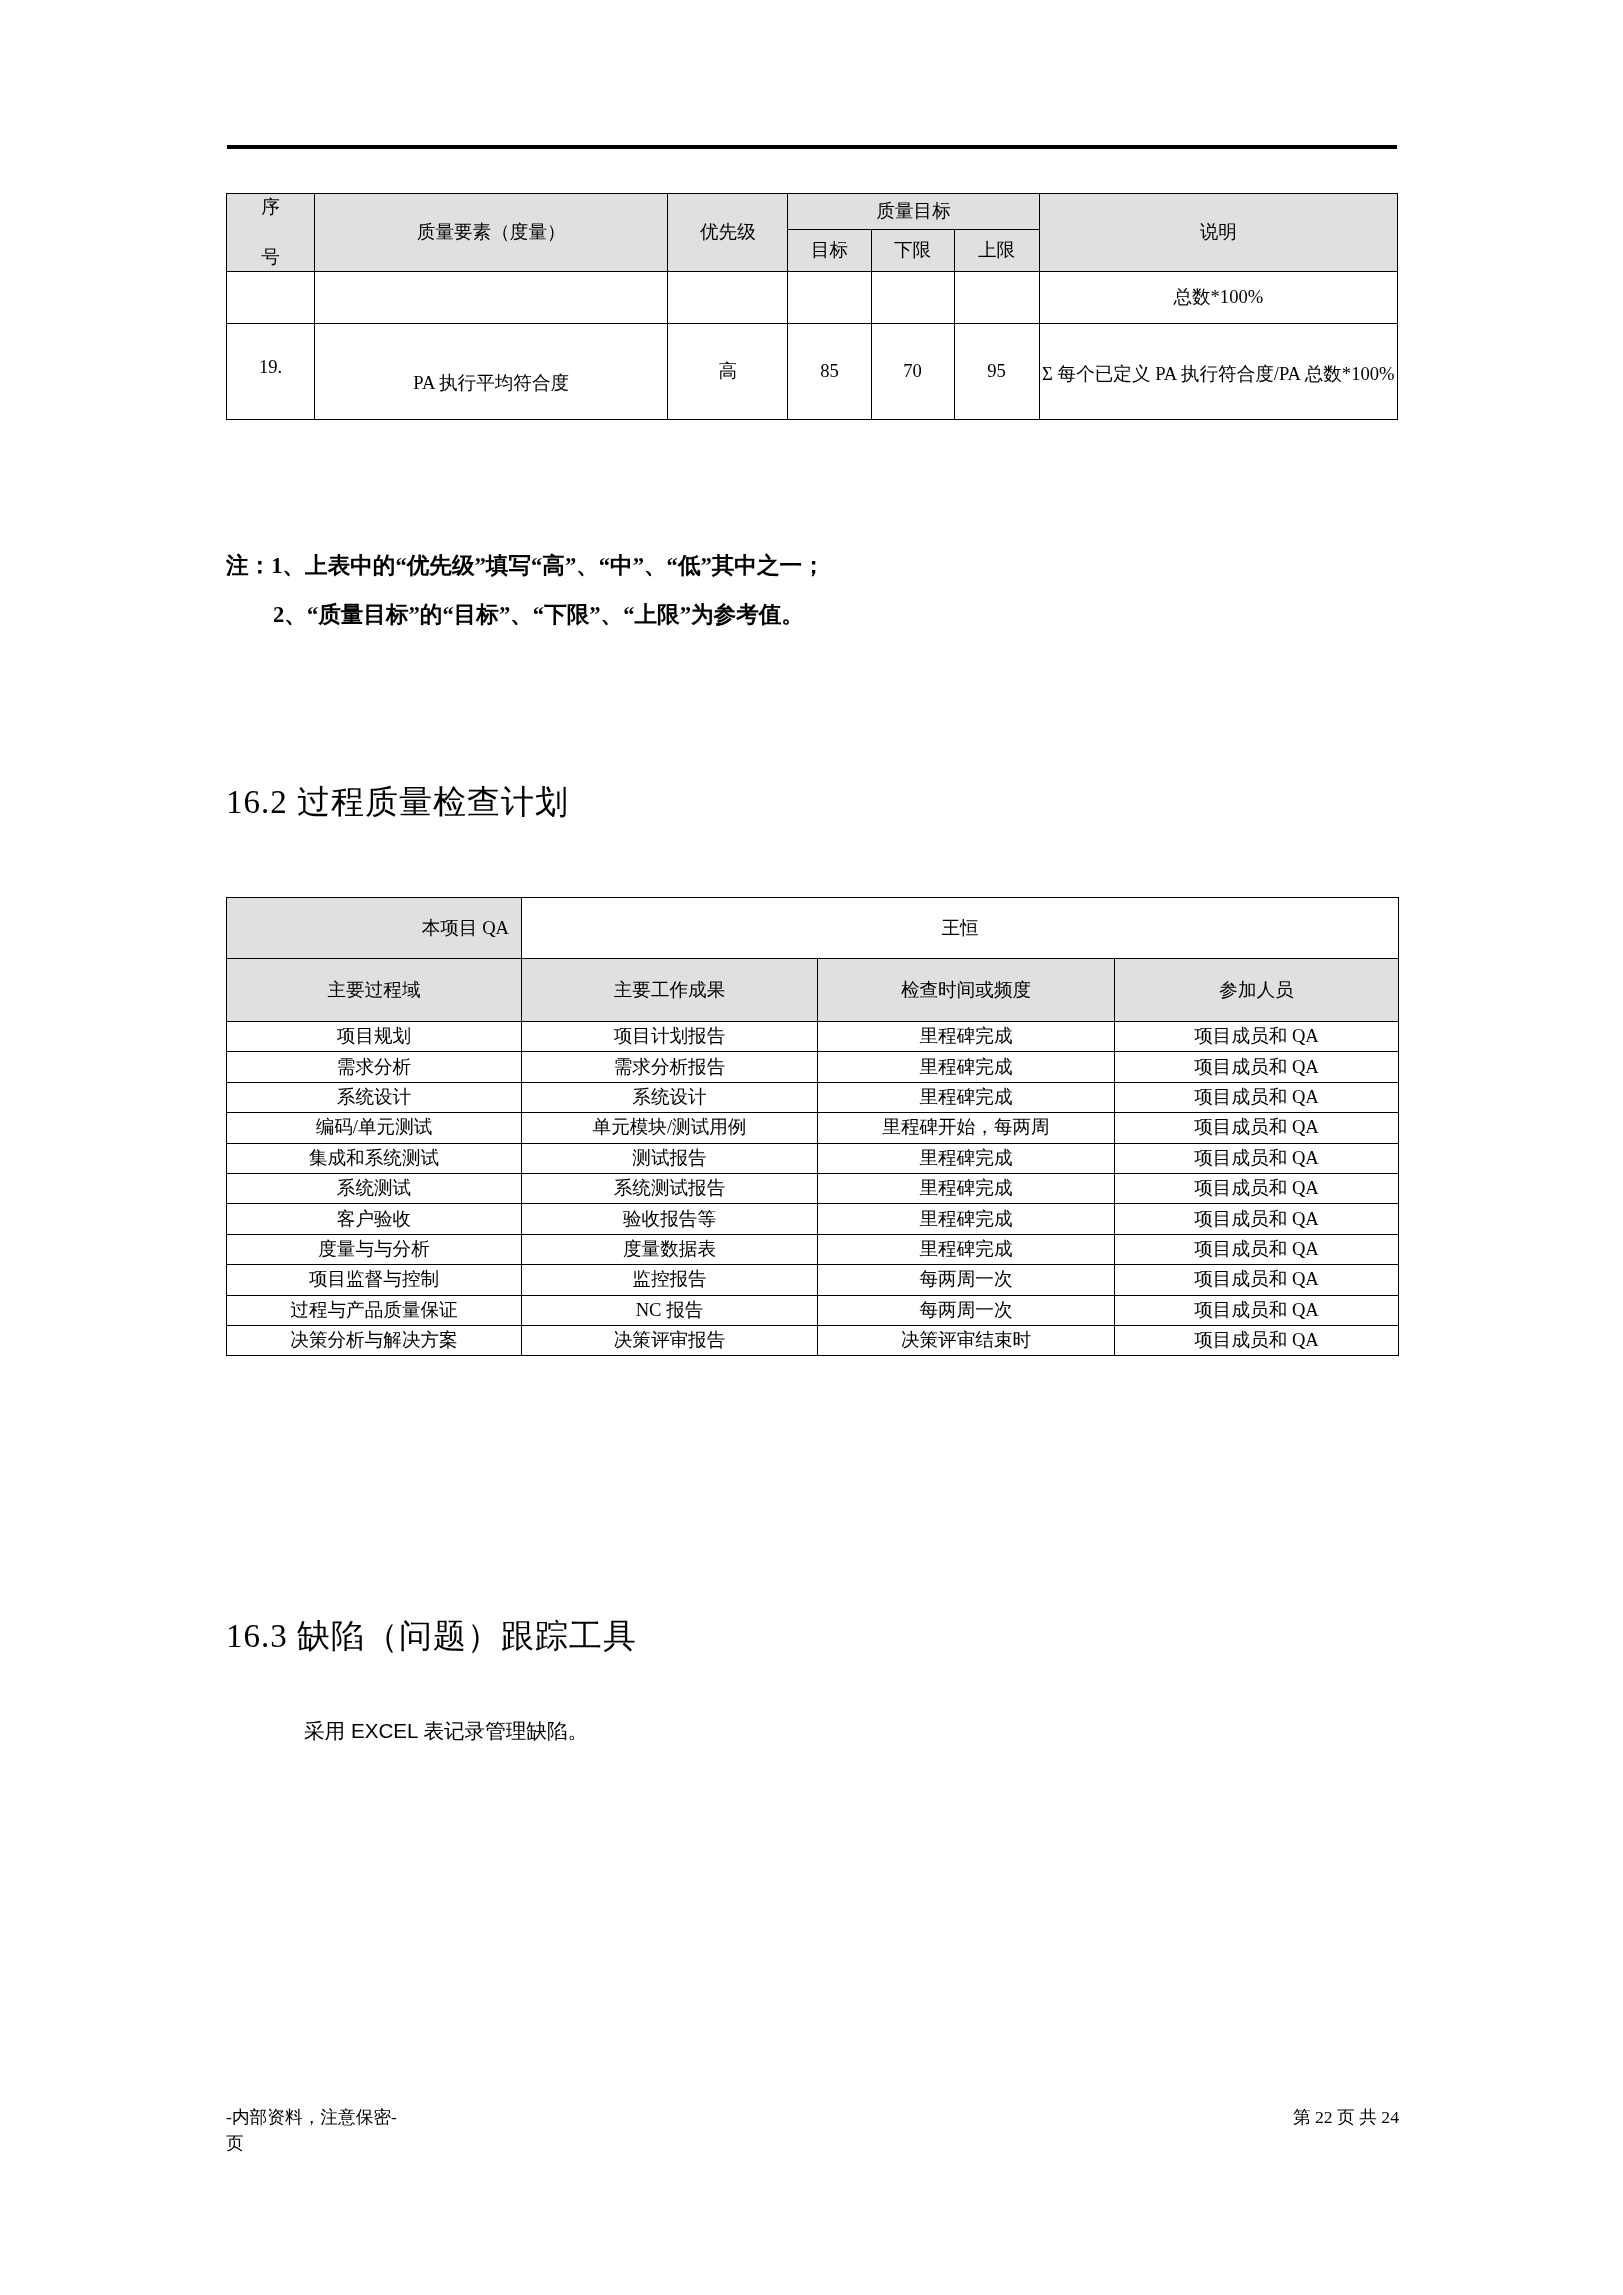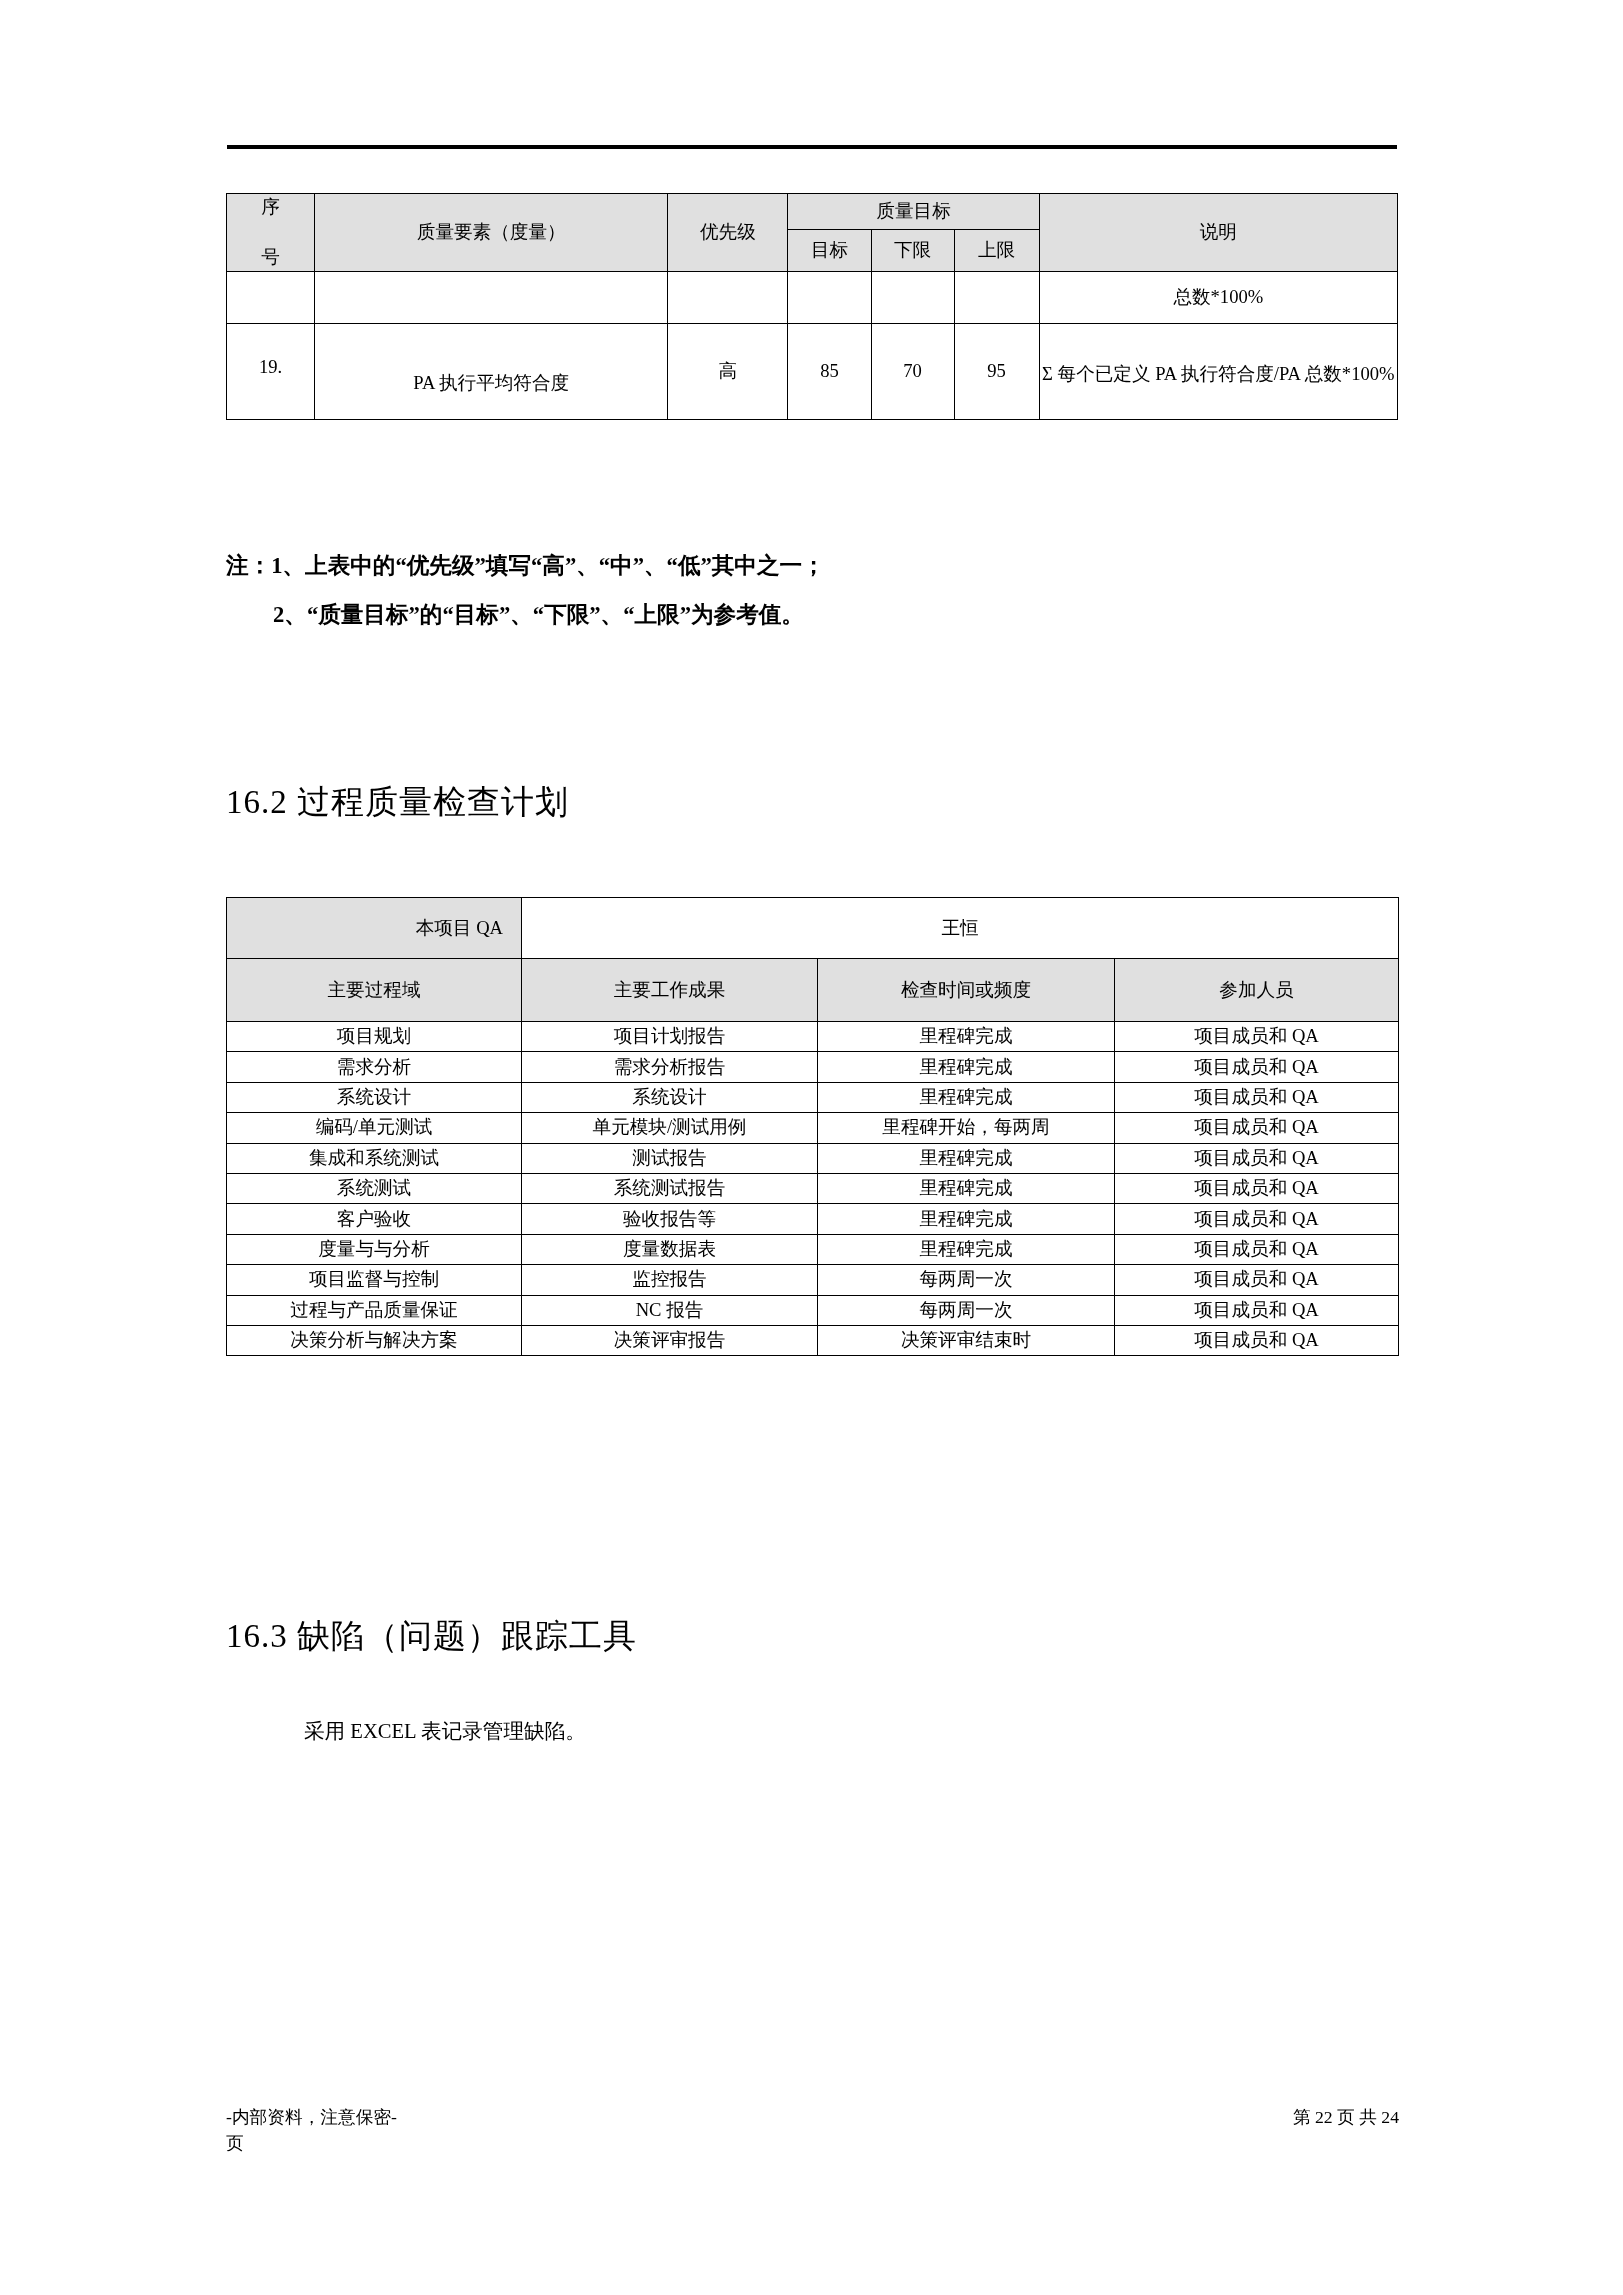--- a/index.html
+++ b/index.html
@@ -68,21 +68,21 @@
   #t2 { left:226px; top:897px; width:1172px; }
   #t2 td { font-size:18.6px; }
   #t2 .qa-row td { height:60px; }
   #t2 .hdr-row td { height:62px; }
   #t2 .body-row td { height:29.4px; }
 
   
   .para {
     position:absolute; left:304px; top:1717px;
     font-size:20.6px; line-height:1.4;
-    font-family:Liberation Serif, serif;
+    font-family:Liberation Sans, sans-serif;
   }
 
   
   .footer { position:absolute; left:226px; top:2105px; width:1173px; font-size:17.7px; }
   .footer .fl { position:absolute; left:0; top:0; width:589px; line-height:1.45; }
   .footer .fr { position:absolute; right:0; top:0; text-align:right; white-space:nowrap; }
 </style>
 </head>
 <body>
 
@@ -149,21 +149,21 @@
 
   <table class="doc" id="t2">
     <colgroup>
       <col style="width:295px">
       <col style="width:296px">
       <col style="width:297px">
       <col style="width:284px">
     </colgroup>
     <tbody>
       <tr class="qa-row">
-        <td class="sh rgt" style="padding-right:18px">本项目 QA</td>
+        <td class="sh rgt" style="padding-right:12px">本项目 QA</td>
         <td class="cell-pad lft" colspan="3">王恒</td>
       </tr>
       <tr class="hdr-row">
         <td class="sh">主要过程域</td>
         <td class="sh">主要工作成果</td>
         <td class="sh">检查时间或频度</td>
         <td class="sh">参加人员</td>
       </tr>
 
       <tr class="body-row">

